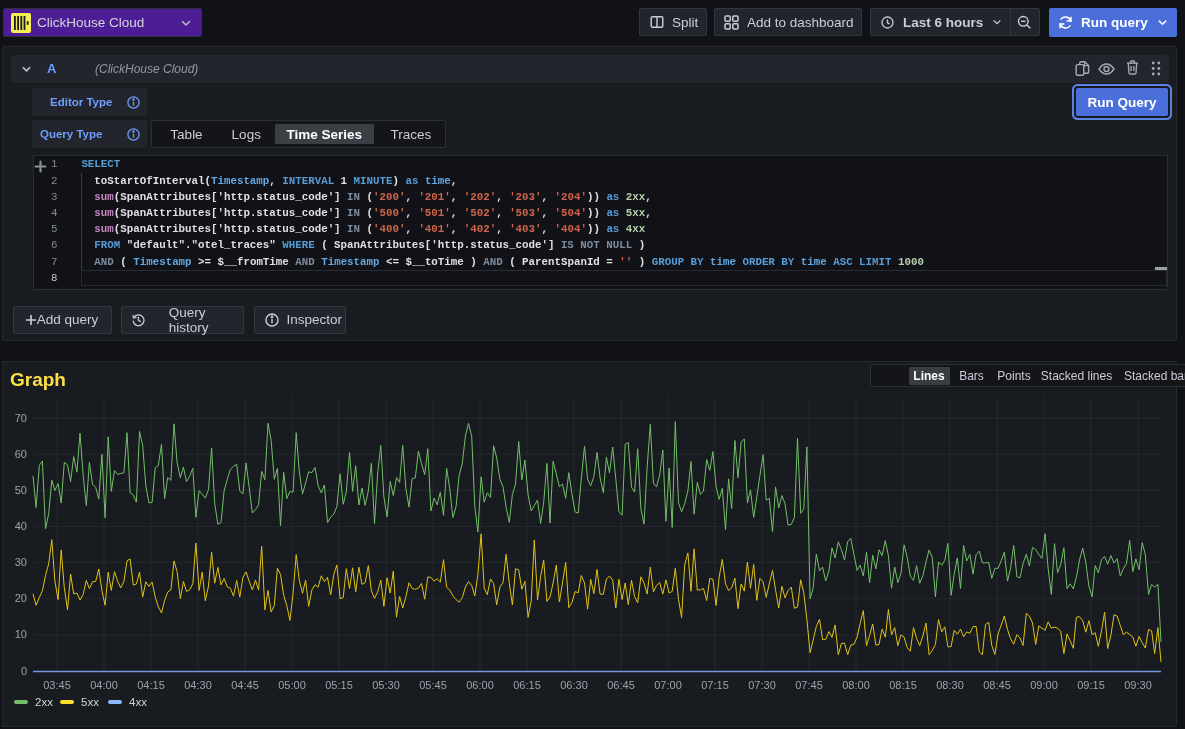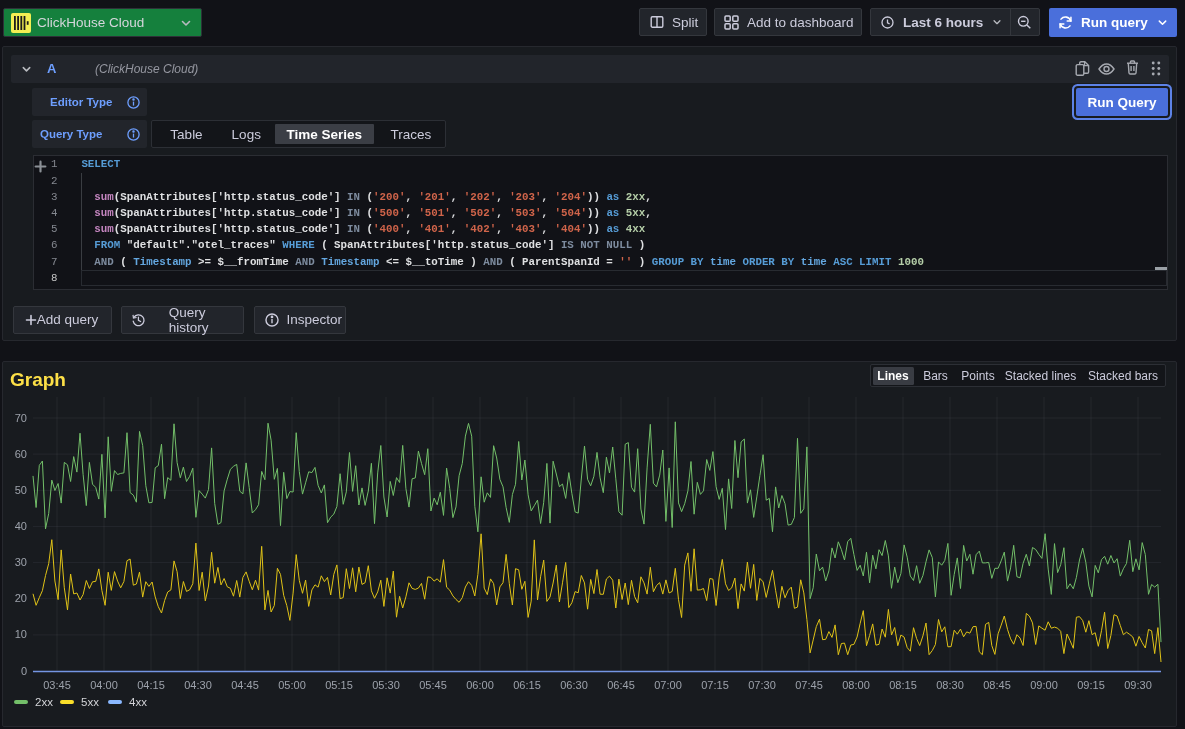--- a/index.html
+++ b/index.html
@@ -5,21 +5,21 @@
 * { margin:0; padding:0; box-sizing:border-box; }
 html,body { width:1185px; height:729px; background:#111217; overflow:hidden;
   font-family:"Liberation Sans", sans-serif; }
 .abs { position:absolute; }
 #root { position:relative; width:1185px; height:729px; }
 
 .tbtn { position:absolute; top:8px; height:28px; background:#22252b;
   border:1px solid #34373d; border-radius:2px; color:#ccccdc;
   font-size:13.5px; font-weight:500; display:flex; align-items:center; }
 .dspick { position:absolute; left:3px; top:8px; width:199px; height:29px;
-  border:1px solid #2e3138; border-radius:2px; background:#15803d;
+  border:1px solid #2e3138; border-radius:2px; background:#4c1d95;
   display:flex; align-items:center; }
 .primary { background:#4a6fdb; border:none; color:#fff; }
 svg.ic { display:block; }
 
 .panel { position:absolute; left:2px; width:1175px; background:#181b1f;
   border:1px solid #26282e; border-radius:2px; }
 #qpanel { top:46px; height:295px; }
 #gpanel { top:361px; height:366px; }
 .qhead { position:absolute; width:1158px; height:28px;
   background:#22252b; border-radius:2px; }
@@ -174,20 +174,21 @@
     <div style="width:69px;">Table</div>
     <div style="width:50.5px;">Logs</div>
     <div class="on" style="width:105.5px;">Time Series</div>
     <div style="width:68px;">Traces</div>
   </div>
 
   <div id="editor" style="left:29.5px;top:107.5px;">
     <div class="ln" style="top:0.8px">1</div>
     <div class="cl" style="top:0.8px"><span class="k">SELECT</span></div>
     <div class="ln" style="top:17.0px">2</div>
+    <div class="cl" style="top:17.0px">  toStartOfInterval(<span class="f">Timestamp</span>, <span class="k">INTERVAL</span> 1 <span class="k">MINUTE</span>) <span class="k">as</span> <span class="f">time</span>,</div>
     <div class="ln" style="top:33.2px">3</div>
     <div class="cl" style="top:33.2px">  <span class="m">sum</span>(SpanAttributes['http.status_code'] <span class="o">IN</span> (<span class="s">'200'</span>, <span class="s">'201'</span>, <span class="s">'202'</span>, <span class="s">'203'</span>, <span class="s">'204'</span>)) <span class="k">as</span> <span class="n">2xx</span>,</div>
     <div class="ln" style="top:49.4px">4</div>
     <div class="cl" style="top:49.4px">  <span class="m">sum</span>(SpanAttributes['http.status_code'] <span class="o">IN</span> (<span class="s">'500'</span>, <span class="s">'501'</span>, <span class="s">'502'</span>, <span class="s">'503'</span>, <span class="s">'504'</span>)) <span class="k">as</span> <span class="n">5xx</span>,</div>
     <div class="ln" style="top:65.6px">5</div>
     <div class="cl" style="top:65.6px">  <span class="m">sum</span>(SpanAttributes['http.status_code'] <span class="o">IN</span> (<span class="s">'400'</span>, <span class="s">'401'</span>, <span class="s">'402'</span>, <span class="s">'403'</span>, <span class="s">'404'</span>)) <span class="k">as</span> <span class="n">4xx</span></div>
     <div class="ln" style="top:81.8px">6</div>
     <div class="cl" style="top:81.8px">  <span class="k">FROM</span> "default"."otel_traces" <span class="k">WHERE</span> ( SpanAttributes['http.status_code'] <span class="o">IS NOT NULL</span> )</div>
     <div class="ln" style="top:98.0px">7</div>
     <div class="cl" style="top:98.0px">  <span class="o">AND</span> ( <span class="f">Timestamp</span> &gt;= $__fromTime <span class="o">AND</span> <span class="f">Timestamp</span> &lt;= $__toTime ) <span class="o">AND</span> ( ParentSpanId = <span class="s">''</span> ) <span class="k">GROUP BY</span> <span class="f">time</span> <span class="k">ORDER BY</span> <span class="f">time</span> <span class="k">ASC LIMIT</span> <span class="n">1000</span></div>
@@ -220,21 +221,21 @@
           <line x1="6.5" y1="5.6" x2="6.5" y2="9.6"></line>
           <circle cx="6.5" cy="3.6" r="0.6" fill="#ccccdc"></circle>
         </svg>
     <span style="margin-left:8px">Inspector</span>
   </div>
 </div>
 
 <div class="panel" id="gpanel">
   <span class="abs" style="left:7px;top:7px;color:#fde047;font-size:19px;font-weight:700;">Graph</span>
   <div class="radio" style="left:867px;top:2px;">
-    <div class="on" style="width:44px;">Lines</div>
+    <div class="on" style="width:44px;margin-left:36px;">Lines</div>
     <div style="width:41px;">Bars</div>
     <div style="width:44px;">Points</div>
     <div style="width:81px;">Stacked lines</div>
     <div style="width:84px;">Stacked bars</div>
   </div>
   <svg class="abs" style="left:-1px;top:-1px" width="1175" height="366" viewBox="0 0 1175 366">
 <g stroke="rgba(204,204,220,0.07)" stroke-width="1">
           <line x1="55" y1="36" x2="55" y2="310"></line>
           <line x1="102" y1="36" x2="102" y2="310"></line>
           <line x1="149" y1="36" x2="149" y2="310"></line>

